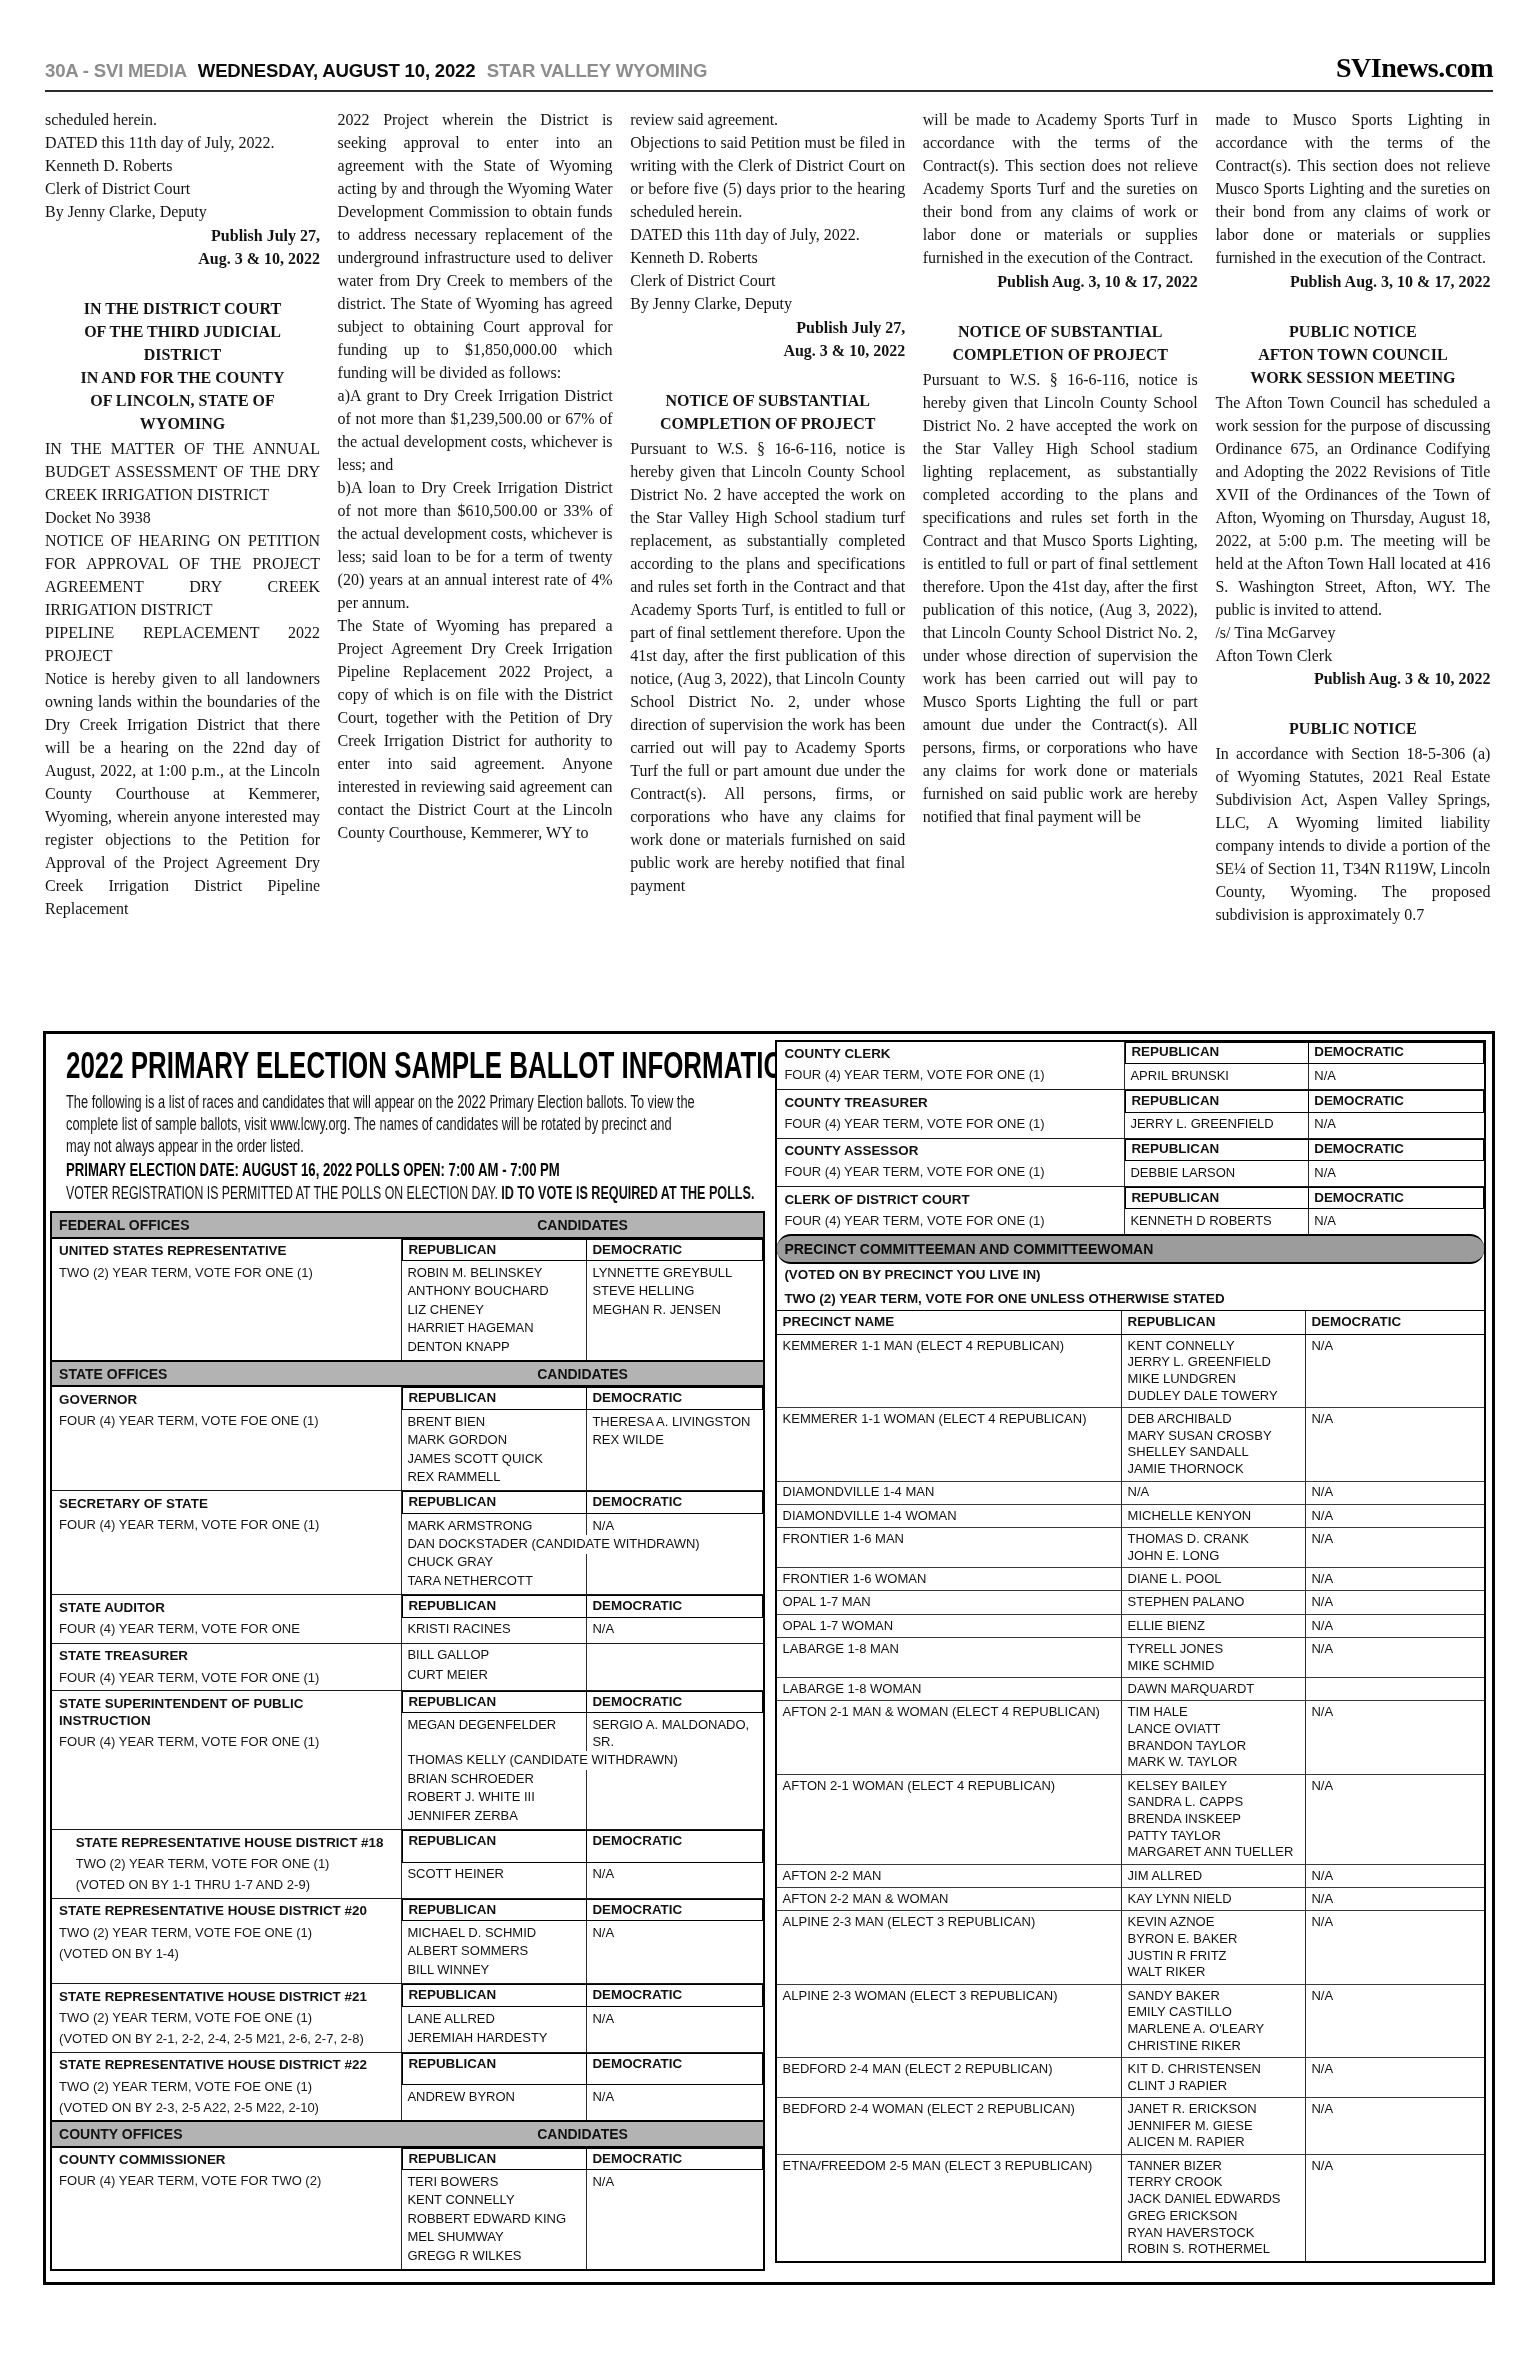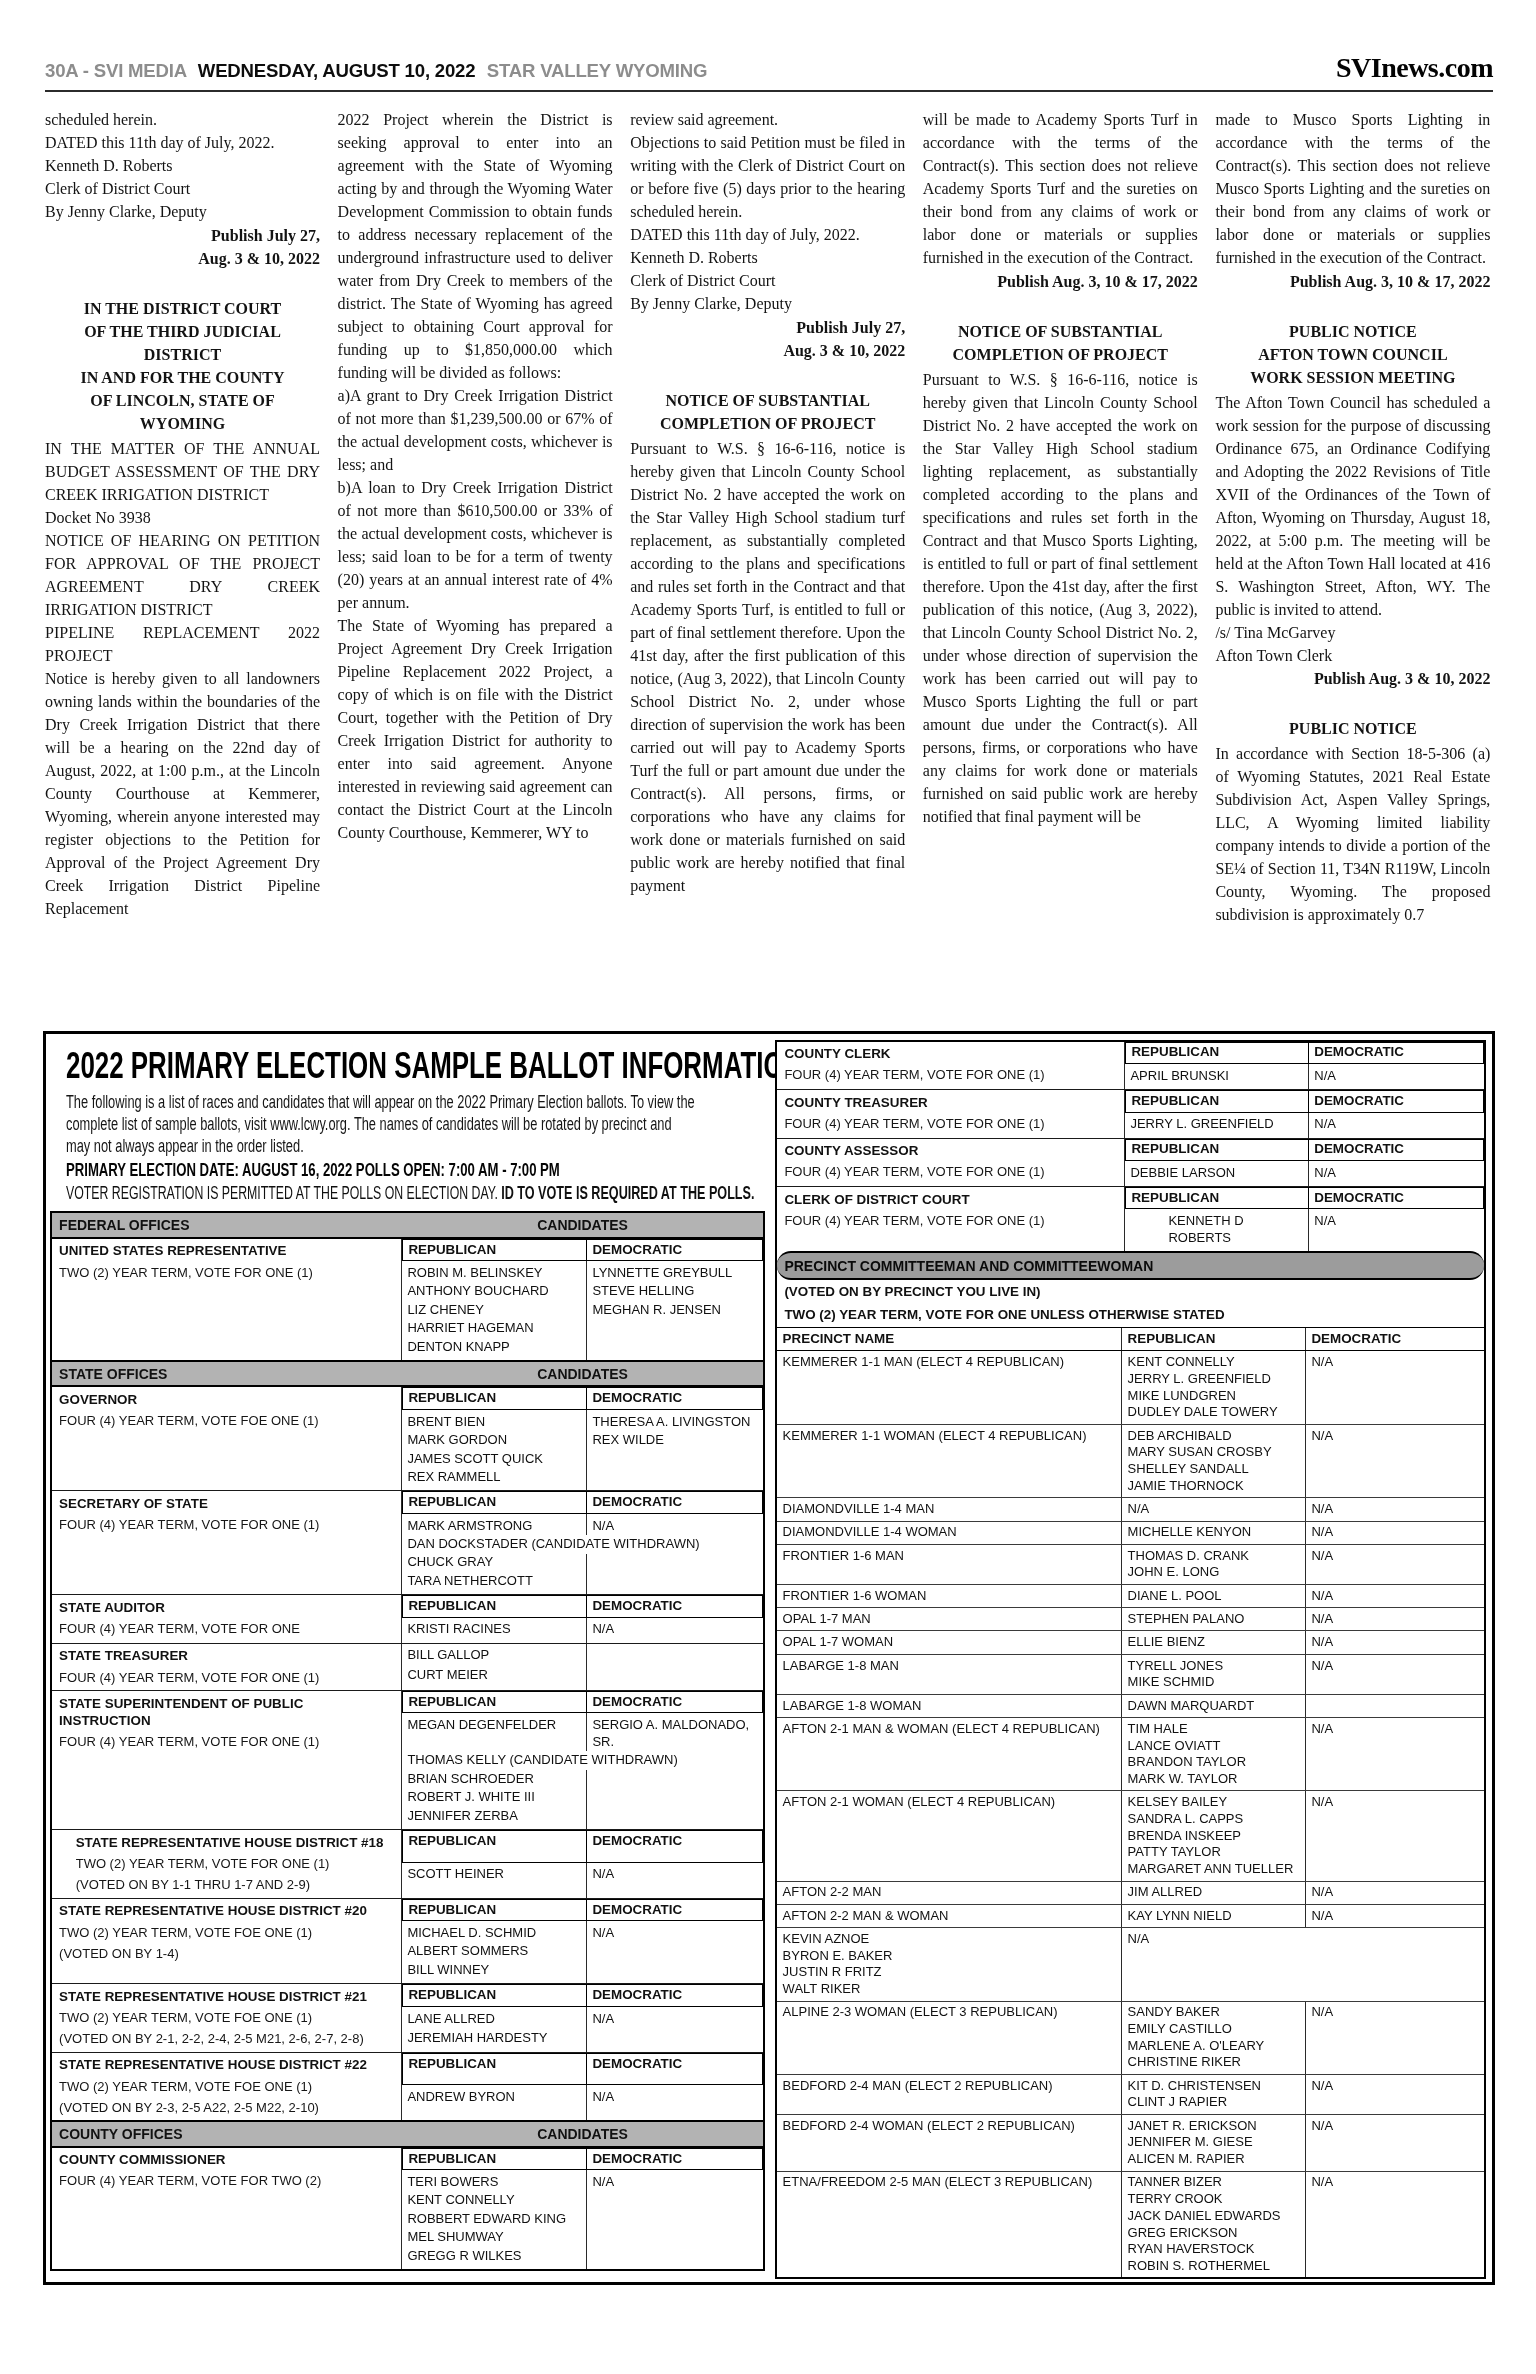--- a/index.html
+++ b/index.html
@@ -364,21 +364,21 @@
           <div class="cand rep rf rl" style="grid-row: 2;">DEBBIE LARSON</div>
           <div class="cand dem rf rl" style="grid-row: 2;">N/A</div>
         </div>
         <div class="race">
           <div class="label" style="grid-row: 1 / span 2;">
             <div class="rname">CLERK OF DISTRICT COURT</div>
             <div class="rdetail">FOUR (4) YEAR TERM, VOTE FOR ONE (1)</div>
           </div>
           <div class="ph rep" style="grid-row: 1;">REPUBLICAN</div>
           <div class="ph dem" style="grid-row: 1;">DEMOCRATIC</div>
-          <div class="cand rep rf rl" style="grid-row: 2; margin-left: 38px;">KENNETH D ROBERTS</div>
+          <div class="cand rep rf rl" style="grid-row: 2;">KENNETH D ROBERTS</div>
           <div class="cand dem rf rl" style="grid-row: 2;">N/A</div>
         </div>
         <div class="grayrow">PRECINCT COMMITTEEMAN AND COMMITTEEWOMAN</div>
         <div class="noterow">(VOTED ON BY PRECINCT YOU LIVE IN)</div>
         <div class="noterow">TWO (2) YEAR TERM, VOTE FOR ONE UNLESS OTHERWISE STATED</div>
         <div class="pheads">
           <div class="phc">PRECINCT NAME</div>
           <div class="phc">REPUBLICAN</div>
           <div class="phc lastc">DEMOCRATIC</div>
         </div>
@@ -489,20 +489,21 @@
           <div class="pdem">N/A</div>
         </div>
         <div class="prow">
           <div class="pname">AFTON 2-2 MAN &amp; WOMAN</div>
           <div class="prep">
             <div class="pc">KAY LYNN NIELD</div>
           </div>
           <div class="pdem">N/A</div>
         </div>
         <div class="prow">
+          <div class="pname">ALPINE 2-3 MAN (ELECT 3 REPUBLICAN)</div>
           <div class="prep">
             <div class="pc">KEVIN AZNOE</div>
             <div class="pc">BYRON E. BAKER</div>
             <div class="pc">JUSTIN R FRITZ</div>
             <div class="pc">WALT RIKER</div>
           </div>
           <div class="pdem">N/A</div>
         </div>
         <div class="prow">
           <div class="pname">ALPINE 2-3 WOMAN (ELECT 3 REPUBLICAN)</div>

